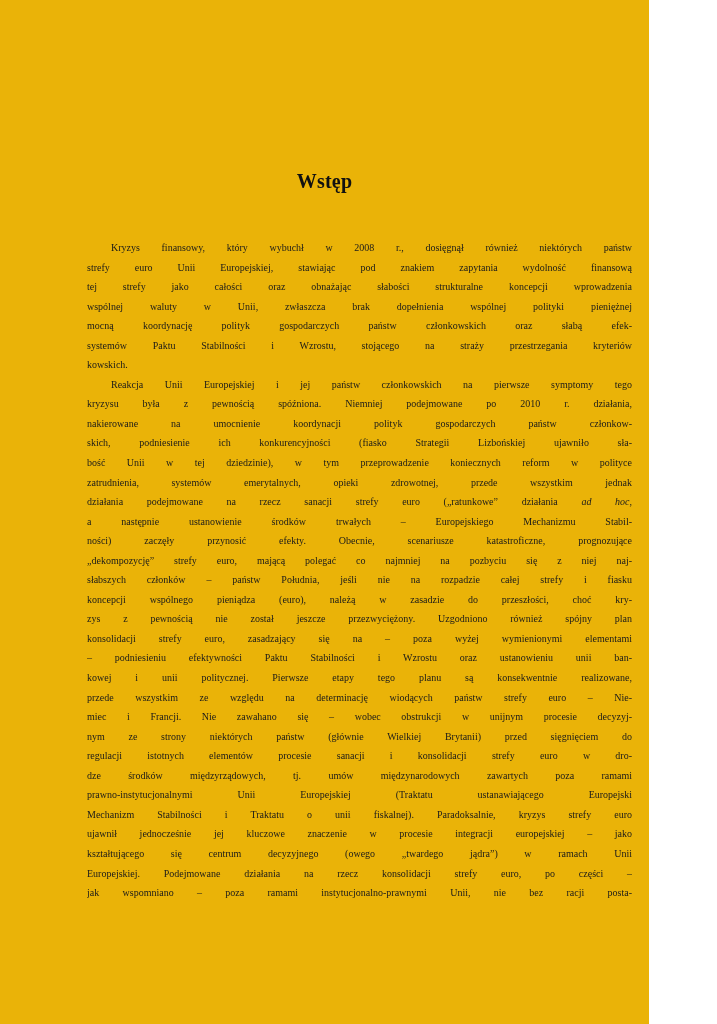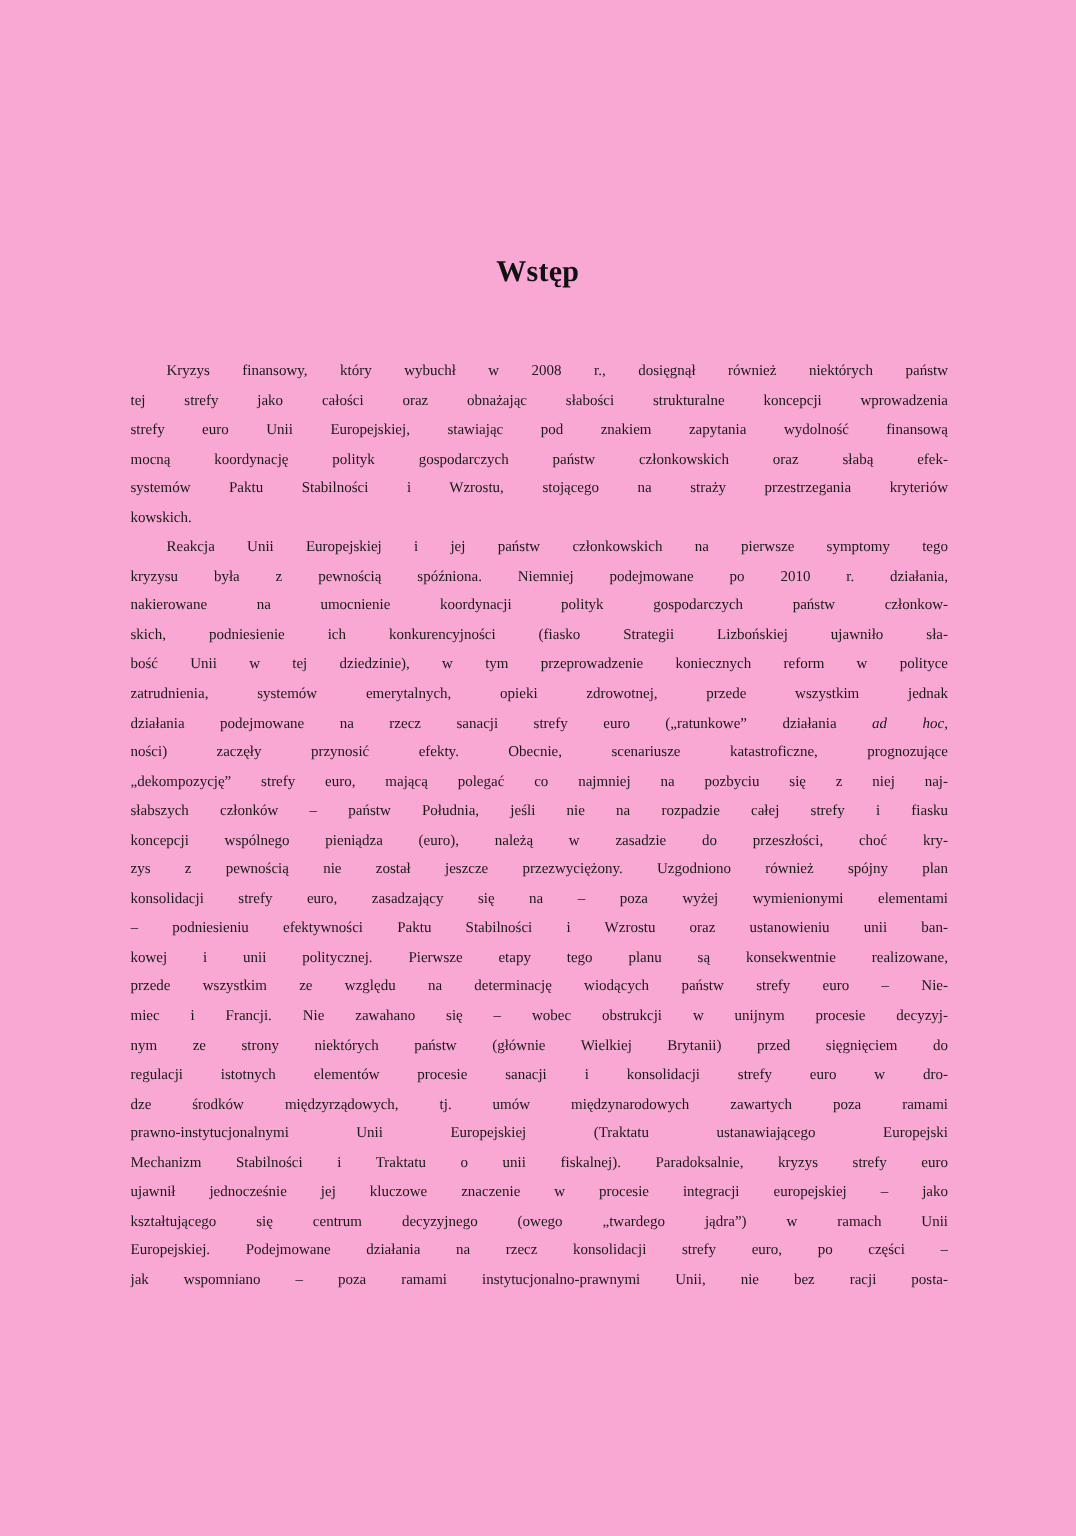--- a/index.html
+++ b/index.html
@@ -2,23 +2,23 @@
 <html lang="pl"><head>
 <meta charset="utf-8">
 <style>
   html, body {
     margin: 0;
     padding: 0;
     background: #ffffff;
   }
   .page {
     position: relative;
-    width: 717px;
+    width: 649px;
     height: 1024px;
-    background: #f9a8d4;
+    background: #eab308;
     overflow: hidden;
     font-family: "Liberation Serif", "DejaVu Serif", serif;
     color: #1a1a1a;
   }
   .page-title {
     position: absolute;
     top: 170px;
     left: 0;
     width: 100%;
     text-align: center;
@@ -61,34 +61,36 @@
   }
 </style>
 </head>
 <body>
 
 <div class="page">
   <div class="page-title">Wstęp</div>
   <div class="body-text">
       <div class="paragraph">
         <div class="line indent"><span>Kryzys finansowy, który wybuchł w 2008 r., dosięgnął również niektórych państw</span></div>
+        <div class="line"><span>strefy euro Unii Europejskiej, stawiając pod znakiem zapytania wydolność finansową</span></div>
         <div class="line"><span>tej strefy jako całości oraz obnażając słabości strukturalne koncepcji wprowadzenia</span></div>
-        <div class="line"><span>strefy euro Unii Europejskiej, stawiając pod znakiem zapytania wydolność finansową</span></div>
+        <div class="line"><span>wspólnej waluty w Unii, zwłaszcza brak dopełnienia wspólnej polityki pieniężnej</span></div>
         <div class="line"><span>mocną koordynację polityk gospodarczych państw członkowskich oraz słabą efek-</span></div>
         <div class="line"><span>systemów Paktu Stabilności i Wzrostu, stojącego na straży przestrzegania kryteriów</span></div>
         <div class="line last"><span>kowskich.</span></div>
       </div>
       <div class="paragraph">
         <div class="line indent"><span>Reakcja Unii Europejskiej i jej państw członkowskich na pierwsze symptomy tego</span></div>
         <div class="line"><span>kryzysu była z pewnością spóźniona. Niemniej podejmowane po 2010 r. działania,</span></div>
         <div class="line"><span>nakierowane na umocnienie koordynacji polityk gospodarczych państw członkow-</span></div>
         <div class="line"><span>skich, podniesienie ich konkurencyjności (fiasko Strategii Lizbońskiej ujawniło sła-</span></div>
         <div class="line"><span>bość Unii w tej dziedzinie), w tym przeprowadzenie koniecznych reform w polityce</span></div>
         <div class="line"><span>zatrudnienia, systemów emerytalnych, opieki zdrowotnej, przede wszystkim jednak</span></div>
         <div class="line"><span>działania podejmowane na rzecz sanacji strefy euro („ratunkowe” działania </span><span class="it">ad hoc</span><span>,</span></div>
+        <div class="line"><span>a następnie ustanowienie środków trwałych – Europejskiego Mechanizmu Stabil-</span></div>
         <div class="line"><span>ności) zaczęły przynosić efekty. Obecnie, scenariusze katastroficzne, prognozujące</span></div>
         <div class="line"><span>„dekompozycję” strefy euro, mającą polegać co najmniej na pozbyciu się z niej naj-</span></div>
         <div class="line"><span>słabszych członków – państw Południa, jeśli nie na rozpadzie całej strefy i fiasku</span></div>
         <div class="line"><span>koncepcji wspólnego pieniądza (euro), należą w zasadzie do przeszłości, choć kry-</span></div>
         <div class="line"><span>zys z pewnością nie został jeszcze przezwyciężony. Uzgodniono również spójny plan</span></div>
         <div class="line"><span>konsolidacji strefy euro, zasadzający się na – poza wyżej wymienionymi elementami</span></div>
         <div class="line"><span>– podniesieniu efektywności Paktu Stabilności i Wzrostu oraz ustanowieniu unii ban-</span></div>
         <div class="line"><span>kowej i unii politycznej. Pierwsze etapy tego planu są konsekwentnie realizowane,</span></div>
         <div class="line"><span>przede wszystkim ze względu na determinację wiodących państw strefy euro – Nie-</span></div>
         <div class="line"><span>miec i Francji. Nie zawahano się – wobec obstrukcji w unijnym procesie decyzyj-</span></div>

